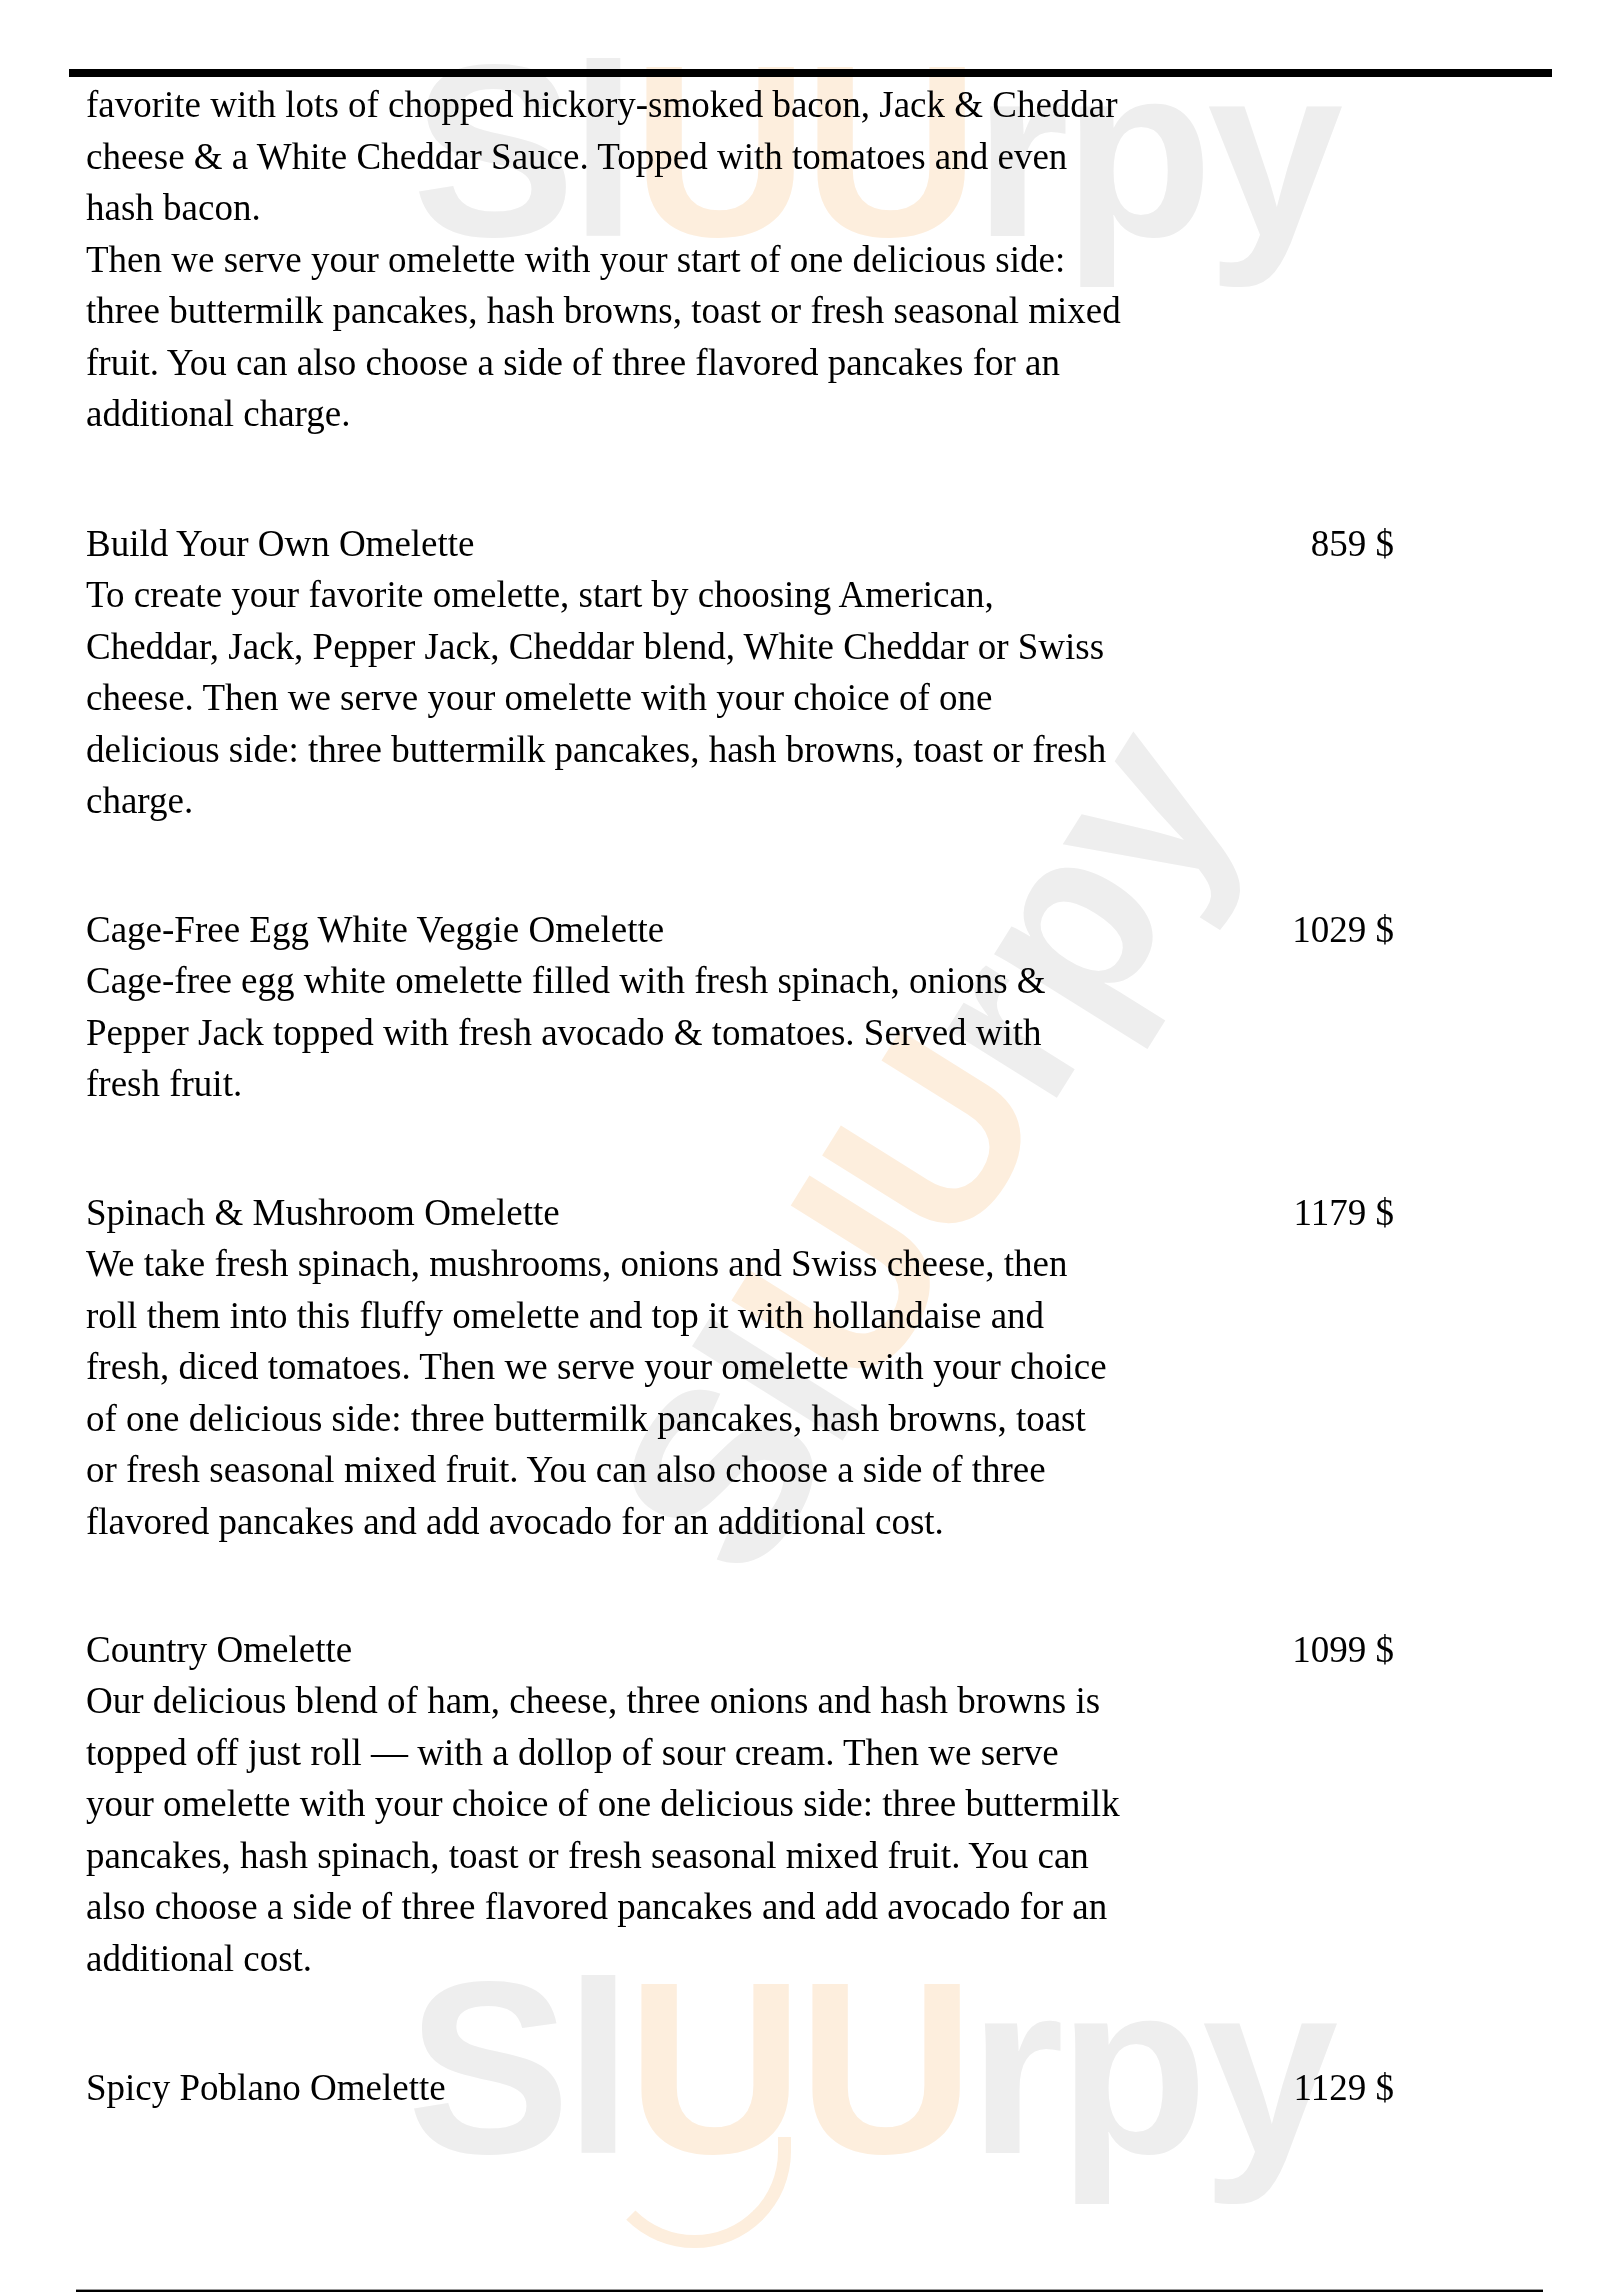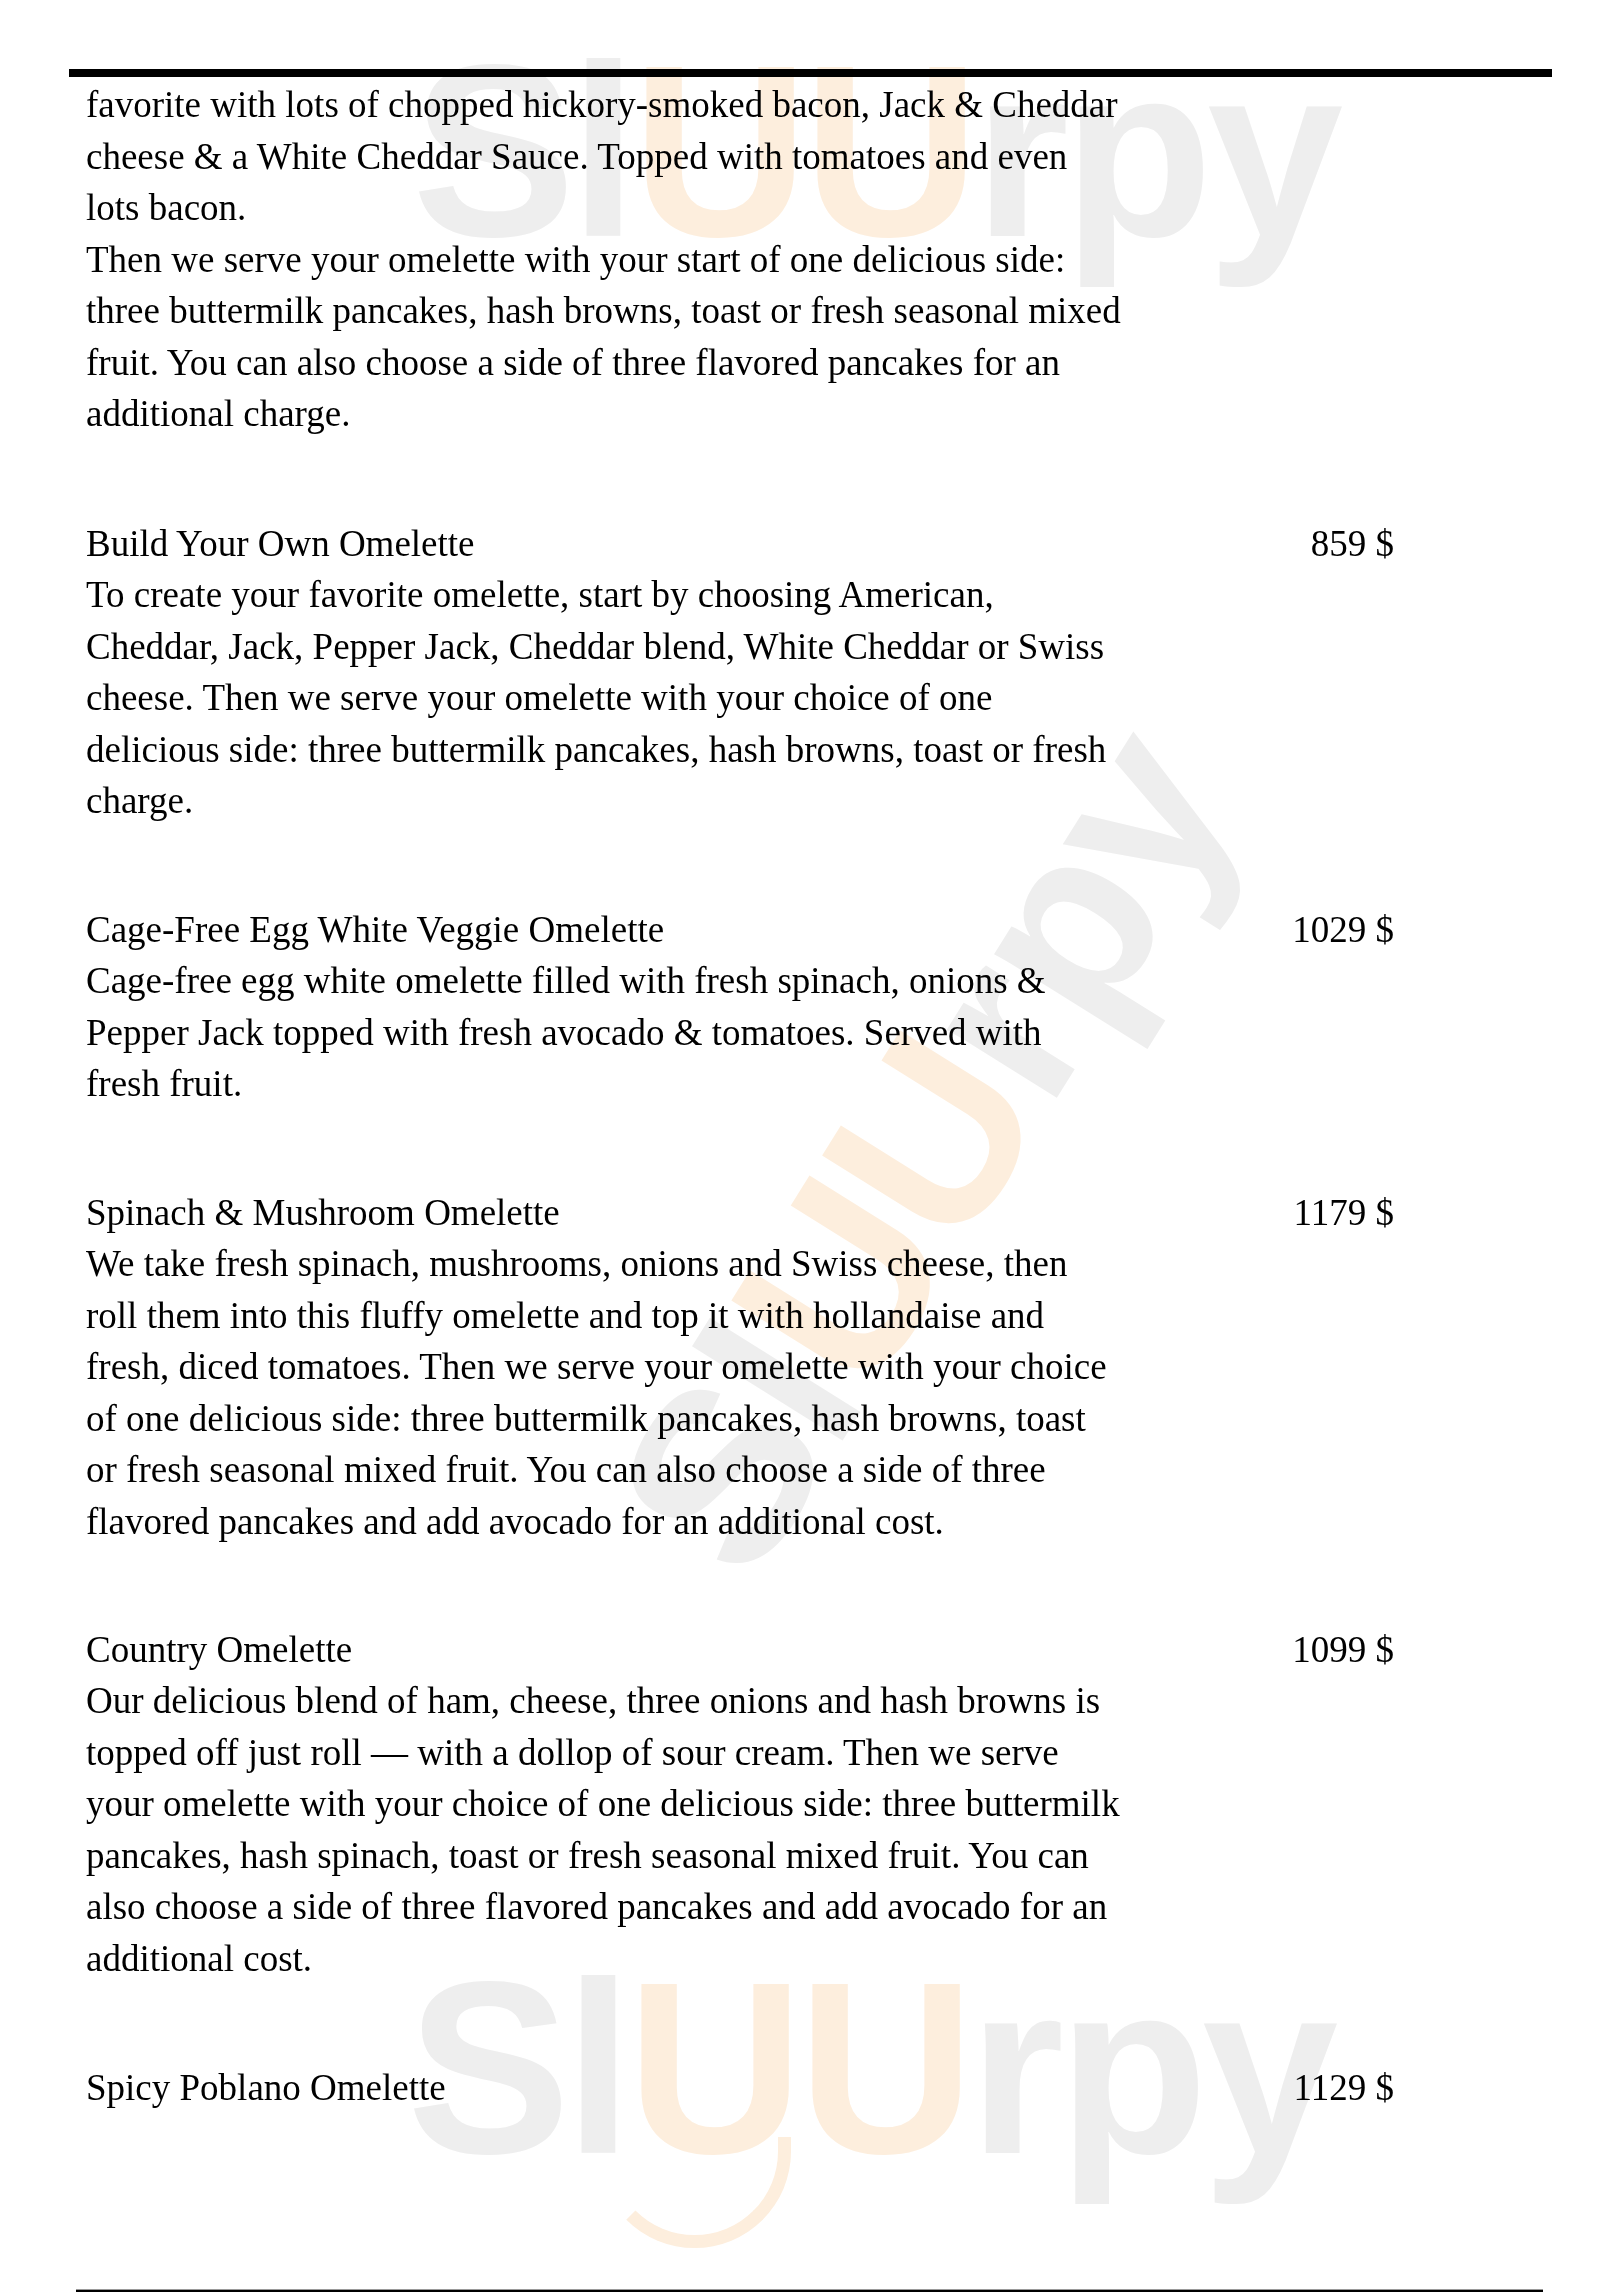--- a/index.html
+++ b/index.html
@@ -36,21 +36,21 @@
 <div class="tongue" style="left:598px; top:2137px; width:167px; height:98px;"></div>
 
 <div class="rule-top"></div>
 <div class="rule-top-ext"></div>
 <div class="rule-bot-light"></div>
 <div class="rule-bot"></div>
 
 <div>
   <div class="line" style="top:79px">favorite with lots of chopped hickory-smoked bacon, Jack &amp; Cheddar</div>
   <div class="line" style="top:131px">cheese &amp; a White Cheddar Sauce. Topped with tomatoes and even</div>
-  <div class="line" style="top:182px">lots bacon.</div>
+  <div class="line" style="top:182px">hash bacon.</div>
   <div class="line" style="top:234px">Then we serve your omelette with your start of one delicious side:</div>
   <div class="line" style="top:285px">three buttermilk pancakes, hash browns, toast or fresh seasonal mixed</div>
   <div class="line" style="top:337px">fruit. You can also choose a side of three flavored pancakes for an</div>
   <div class="line" style="top:388px">additional charge.</div>
 </div>
 
 <div>
   <div class="line" style="top:518px">Build Your Own Omelette</div>
   <div class="price" style="top:518px">859 $</div>
   <div class="line" style="top:569px">To create your favorite omelette, start by choosing American,</div>

